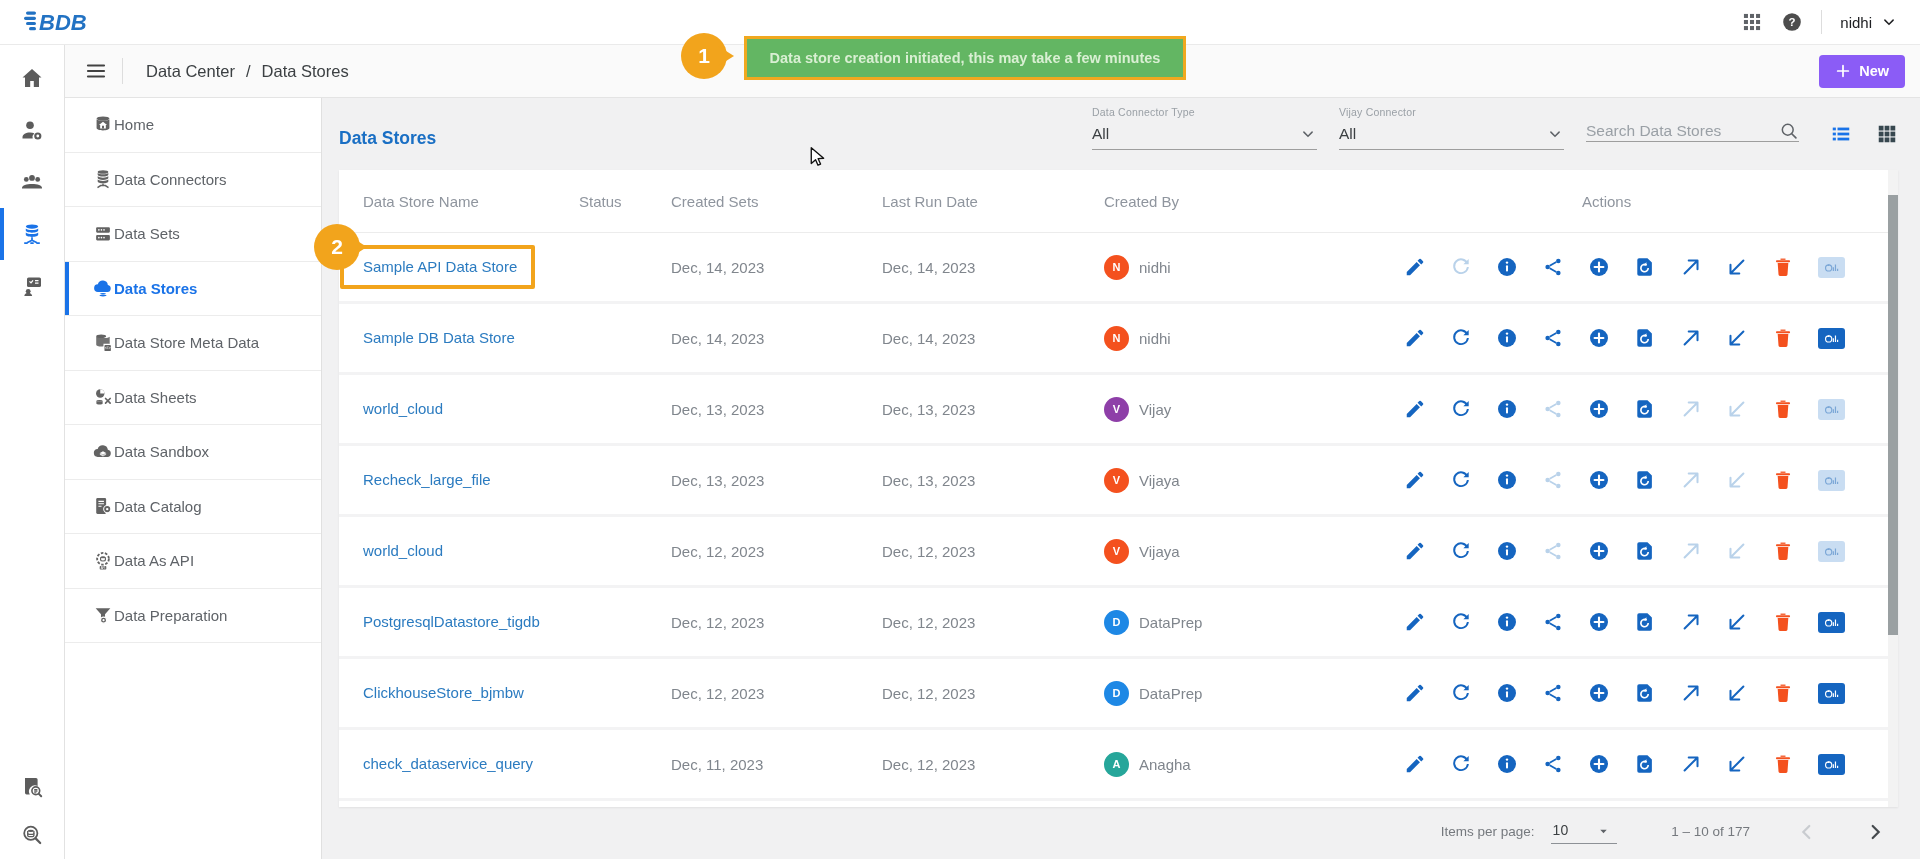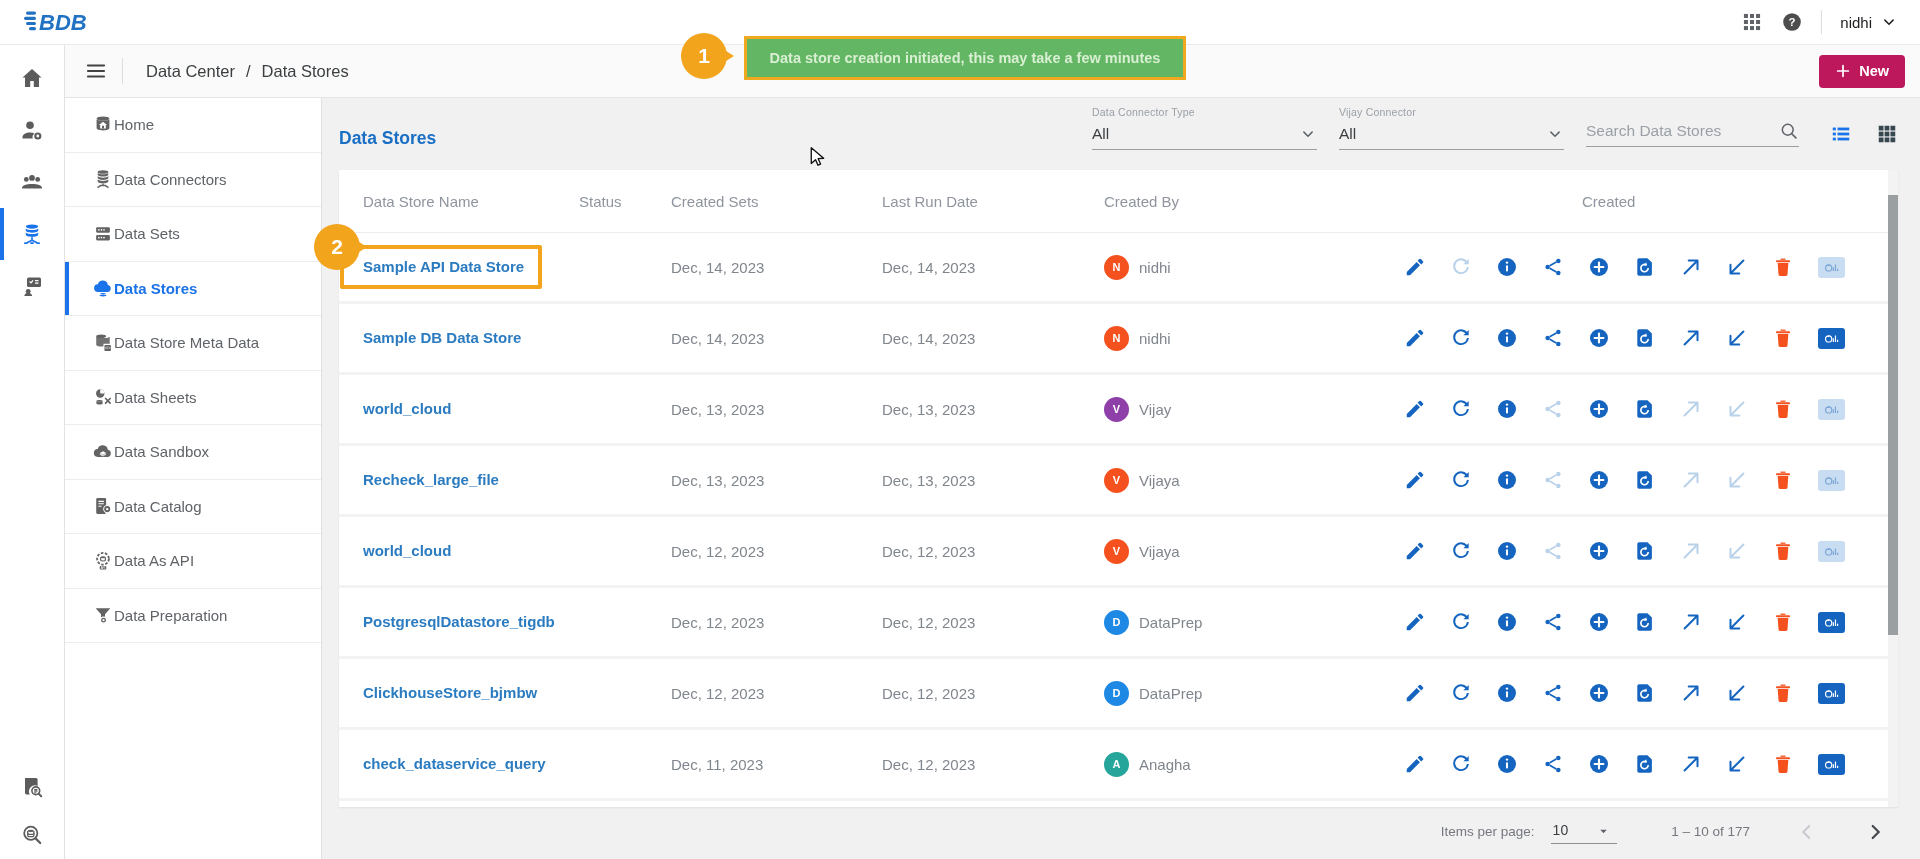--- a/index.html
+++ b/index.html
@@ -30,21 +30,21 @@
   .right-col{flex:1;display:flex;flex-direction:column;min-width:0}
 
   
   .toolbar{height:52px;background:#fafafa;border-bottom:1px solid #e4e4e4;display:flex;align-items:center;
            padding:0 15px 0 19px;gap:14px;flex:none}
   .burger{width:24px;height:24px;color:#424242;cursor:pointer}
   .burger svg{width:100%;height:100%}
   .tbar-div{width:1px;height:26px;background:#ddd}
   .crumbs{display:flex;gap:11px;font-size:16.5px;color:#3c4043;margin-left:9px}
   .crumb{cursor:pointer}
-  .new-btn{margin-left:auto;background:#be185d;color:#fff;font-size:14.5px;height:33px;padding:0 16px;
+  .new-btn{margin-left:auto;background:#8b5cf6;color:#fff;font-size:14.5px;height:33px;padding:0 16px;
            border:none;border-radius:4px;display:flex;align-items:center;gap:8px;font-weight:600;cursor:pointer;
            font-family:inherit}
   .new-btn .plus{width:16px;height:16px}
   .new-btn .plus svg{width:100%;height:100%}
 
   
   .body{flex:1;display:flex;background:#f1f1f2;min-height:0}
   .sidebar{width:256px;background:#fff;border-right:1px solid #e0e0e0;flex:none}
   .side-item{height:54.5px;display:flex;align-items:center;padding-left:27px;
              border-bottom:1px solid #ececec;color:#5f6368;font-size:15px;position:relative;cursor:pointer;
@@ -59,41 +59,41 @@
   .main-head{display:flex;align-items:flex-start;margin-top:8px;height:64px}
   .page-title{color:#1a6fc4;font-size:17.5px;font-weight:700;margin-top:22px}
   .filters{margin-left:auto;display:flex;align-items:flex-start;gap:22px}
   .sel{width:225px;border-bottom:1px solid #9e9e9e;padding-bottom:6px;cursor:pointer}
   .sel-label{font-size:10.5px;color:#9aa0a6;letter-spacing:.2px}
   .sel-row{display:flex;align-items:center;margin-top:7px}
   .sel-value{font-size:15.5px;color:#3c4043}
   .sel-chev{margin-left:auto;width:18px;height:18px;color:#5f6368}
   .sel-chev svg{width:100%;height:100%}
   .searchbox{width:213px;border-bottom:1px solid #9e9e9e;display:flex;align-items:center;
-             padding-bottom:5px;margin-top:15px}
+             margin-top:15px}
   .searchbox input{border:none;outline:none;background:transparent;font-size:15.5px;color:#3c4043;width:100%;
                    font-family:inherit;padding:0}
   .searchbox input::placeholder{color:#9aa0a6}
   .search-ic{width:20px;height:20px;color:#5f6368;flex:none;cursor:pointer}
   .search-ic svg{width:100%;height:100%}
   .views{display:flex;gap:24px;margin-top:17px;margin-left:9px}
   .view-ic{width:22px;height:22px;cursor:pointer}
   .view-ic svg{width:100%;height:100%}
   .view-list{color:#1a73e8}
   .view-grid{color:#37474f}
 
   
   .card{background:#fff;border-radius:0;height:637px;overflow:hidden;position:relative;
         box-shadow:0 1px 2px rgba(0,0,0,.07)}
   .t-head,.t-row{display:grid;grid-template-columns:24px 216px 92px 211px 222px 300px 1fr;align-items:center}
   .t-head{height:62px;color:#8f959e;font-size:15px;border-bottom:1px solid #ececec}
   .th-actions{padding-left:178px}
   .t-row{height:68px;border-bottom:3px solid #f3f3f4;background:#fff}
   .cell{min-width:0}
-  .name-link{color:#2b7bc0;font-size:15px;font-weight:700;text-decoration:none;cursor:pointer;white-space:nowrap}
+  .name-link{color:#2b7bc0;font-size:15px;font-weight:400;text-decoration:none;cursor:pointer;white-space:nowrap}
   .hl{display:inline-block;border:4px solid #f2a41c;padding:9px 14px 9px 19px;margin-left:-23px;border-radius:2px}
   .date{color:#80868d;font-size:15px}
   .creator{display:flex;align-items:center;gap:10px}
   .avatar{width:25px;height:25px;border-radius:50%;color:#fff;font-size:11px;font-weight:700;
           display:flex;align-items:center;justify-content:center;flex:none}
   .creator-name{color:#80868d;font-size:15px}
   .actions{display:flex;align-items:center;gap:24px}
   .action{width:22px;height:22px;color:#1565c0;cursor:pointer;flex:none}
   .action svg{width:100%;height:100%}
   .action.red{color:#f4511e}
@@ -412,21 +412,21 @@
         </div>
 
         <div class="card">
           <div class="t-head" id="thead">
               <div class="cell"></div>
               <div class="cell">Data Store Name</div>
               <div class="cell">Status</div>
               <div class="cell">Created Sets</div>
               <div class="cell">Last Run Date</div>
               <div class="cell">Created By</div>
-              <div class="cell th-actions">Created</div>
+              <div class="cell th-actions">Actions</div>
             </div>
           <div id="tbody">
               <div class="t-row">
                 <div class="cell"></div>
                 <div class="cell"><span class="hl"><a class="name-link">Sample API Data Store</a></span></div>
                 <div class="cell"></div>
                 <div class="cell date">Dec, 14, 2023</div>
                 <div class="cell date">Dec, 14, 2023</div>
                 <div class="cell creator">
                   <span class="avatar" style="background: rgb(244, 81, 30);">N</span>

